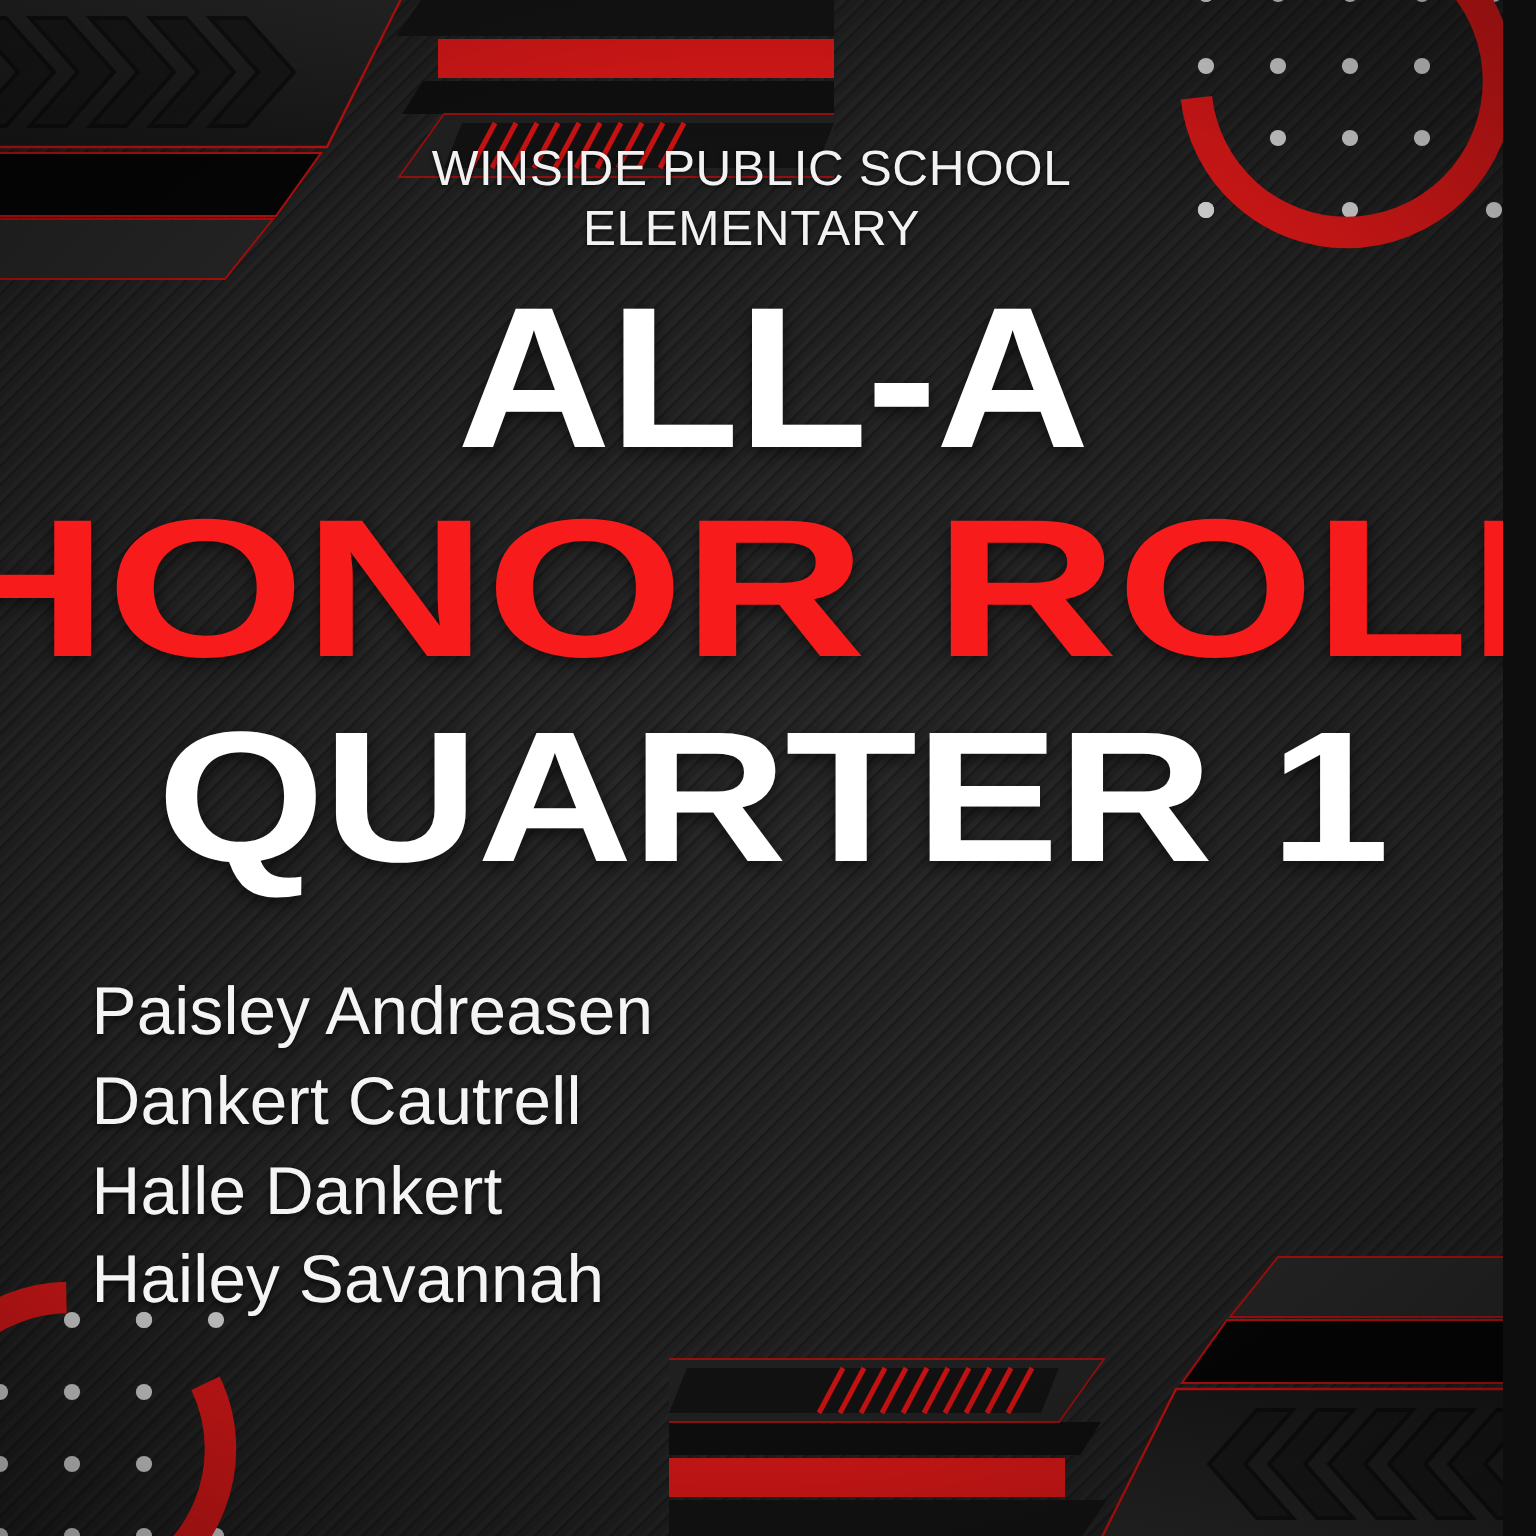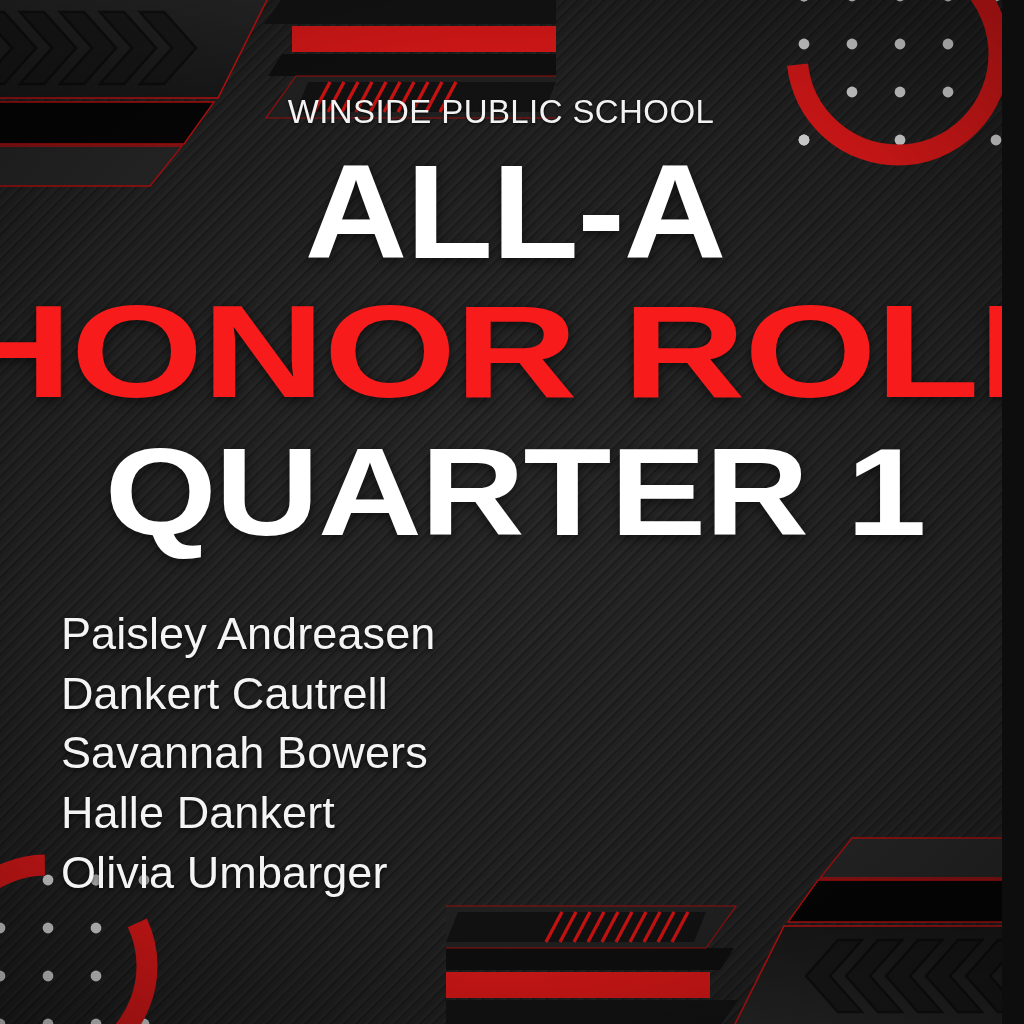--- a/index.html
+++ b/index.html
@@ -278,30 +278,30 @@
       <circle cx="200" cy="64" r="5.4"></circle>
     </g>
   </svg>
 
   <div class="bg-vignette"></div>
 
   <div class="content">
 
     <div class="eyebrow">
       <div>WINSIDE PUBLIC SCHOOL</div>
+      <div>ELEMENTARY</div>
     </div>
 
     <div class="headline-block">
       <span class="hl hl-1">ALL-A</span>
       <span class="hl hl-2">HONOR ROLL</span>
       <span class="hl hl-3">QUARTER 1</span>
     </div>
 
     <div class="names">
       <div class="name-row">Paisley Andreasen</div>
       <div class="name-row">Dankert Cautrell</div>
-      <div class="name-row">Savannah Bowers</div>
       <div class="name-row">Halle Dankert</div>
-      <div class="name-row">Olivia Umbarger</div>
+      <div class="name-row">Hailey Savannah</div>
     </div>
 
   </div>
 </div>
 
 </body></html>

